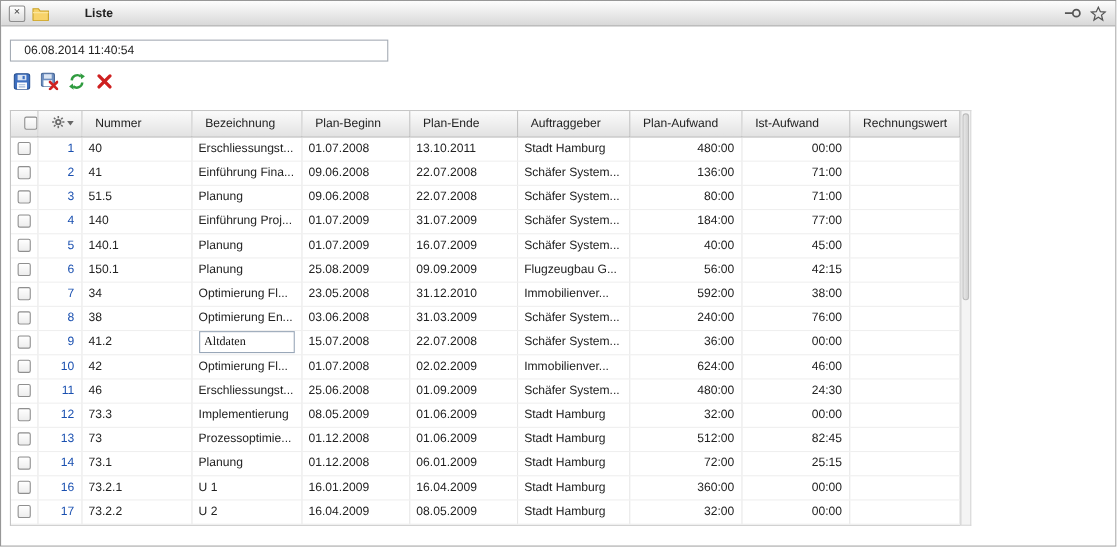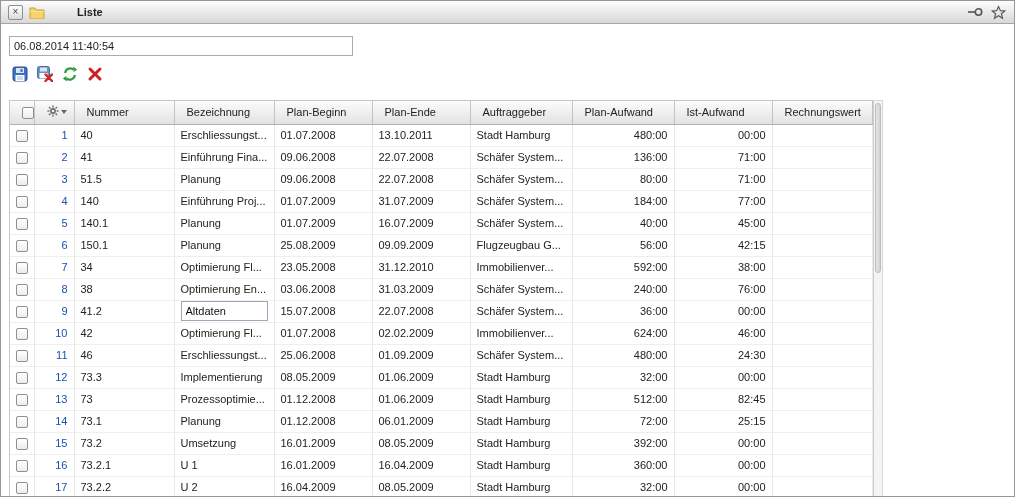--- a/index.html
+++ b/index.html
@@ -12,21 +12,21 @@
   .titlebar { height:23px; background:linear-gradient(#fdfdfd,#d8d8d8); border-bottom:1px solid #a6a6a6;
               display:flex; align-items:center; padding:0 7px; gap:5px; }
   .close-btn { width:15px; height:15px; padding:0; font-size:10px; line-height:12px; text-align:center;
                border:1px solid #8d8d8d; border-radius:2px; background:linear-gradient(#ffffff,#dcdcdc); color:#444; cursor:default; }
   .title { font-weight:bold; font-size:11px; color:#222; margin-left:2px;padding-left:24px; }
   .titlebar-spacer { flex:1; }
   .tb-icon { display:inline-flex; align-items:center; justify-content:center; width:18px; height:18px; }
 
   
   .content { padding:0 0 0 8px; }
-  .datetime-input { margin-top:12px; width:344px; height:20px; border:1px solid #a5acb5; padding:2px 4px;
+  .datetime-input { margin-top:12px; width:344px; height:20px; border:1px solid #a5acb5; padding:2px 12px;
                     font-family:"Liberation Sans", sans-serif; font-size:11px; color:#222; }
 
   .toolbar { margin-top:8px; display:flex; gap:3px; }
   .tool-btn { width:22px; height:22px; border:none; background:transparent; padding:2px; display:flex;
               align-items:center; justify-content:center; cursor:default; }
 
   
   .grid-wrap { margin-top:14px; display:flex; align-items:stretch; }
   .grid-border { border:1px solid #c6c6c6; border-right:none; }
   table.grid { border-collapse:collapse; table-layout:fixed; width:862px; font-size:11px; }
@@ -40,21 +40,21 @@
   th.col-gear { text-align:center; padding:0; }
   td.col-plan_aufwand, td.col-ist_aufwand { background:#e9e9e9; text-align:right; border-right-color:#d9d9d9; }
   td.col-rechnungswert { background:#e9e9e9; border-right-color:#d9d9d9; }
   .cb { display:inline-block; width:12px; height:12px; border:1px solid #8f8f8f; border-radius:2px;
         background:linear-gradient(#ffffff,#ededed); vertical-align:middle; }
   .gear-wrap { display:inline-flex; align-items:center; gap:2px; }
   .drop-arrow { width:0; height:0; border-left:3px solid transparent; border-right:3px solid transparent;
                 border-top:4px solid #666; display:inline-block; }
   td.editing-cell { padding:0; }
   .cell-editor { width:100%; height:20px; border:1px solid #99a7b8; padding:1px 4px; margin:0;
-                 font-family:Liberation Sans, sans-serif; font-size:11px; color:#111; }
+                 font-family:Liberation Serif, serif; font-size:11px; color:#111; }
 
   
   .vscroll { width:10px; background:#f4f4f4; border:1px solid #d7d7d7; border-left:1px solid #cfcfcf; position:relative; }
   .vthumb { position:absolute; left:1px; right:1px; top:2px; height:170px; background:linear-gradient(90deg,#e6e6e6,#d2d2d2);
             border:1px solid #bcbcbc; border-radius:3px; }
 </style>
 </head>
 <body>
 
 <div class="window">
@@ -344,32 +344,20 @@
                 <td class="col-bezeichnung">Planung</td>
                 <td class="col-plan_beginn">01.12.2008</td>
                 <td class="col-plan_ende">06.01.2009</td>
                 <td class="col-auftraggeber">Stadt Hamburg</td>
                 <td class="col-plan_aufwand">72:00</td>
                 <td class="col-ist_aufwand">25:15</td>
                 <td class="col-rechnungswert"></td>
               </tr>
               <tr>
                 <td class="col-check"><span class="cb"></span></td>
-                <td class="col-rownum">15</td>
-                <td class="col-nummer">73.2</td>
-                <td class="col-bezeichnung">Umsetzung</td>
-                <td class="col-plan_beginn">16.01.2009</td>
-                <td class="col-plan_ende">08.05.2009</td>
-                <td class="col-auftraggeber">Stadt Hamburg</td>
-                <td class="col-plan_aufwand">392:00</td>
-                <td class="col-ist_aufwand">00:00</td>
-                <td class="col-rechnungswert"></td>
-              </tr>
-              <tr>
-                <td class="col-check"><span class="cb"></span></td>
                 <td class="col-rownum">16</td>
                 <td class="col-nummer">73.2.1</td>
                 <td class="col-bezeichnung">U 1</td>
                 <td class="col-plan_beginn">16.01.2009</td>
                 <td class="col-plan_ende">16.04.2009</td>
                 <td class="col-auftraggeber">Stadt Hamburg</td>
                 <td class="col-plan_aufwand">360:00</td>
                 <td class="col-ist_aufwand">00:00</td>
                 <td class="col-rechnungswert"></td>
               </tr>

